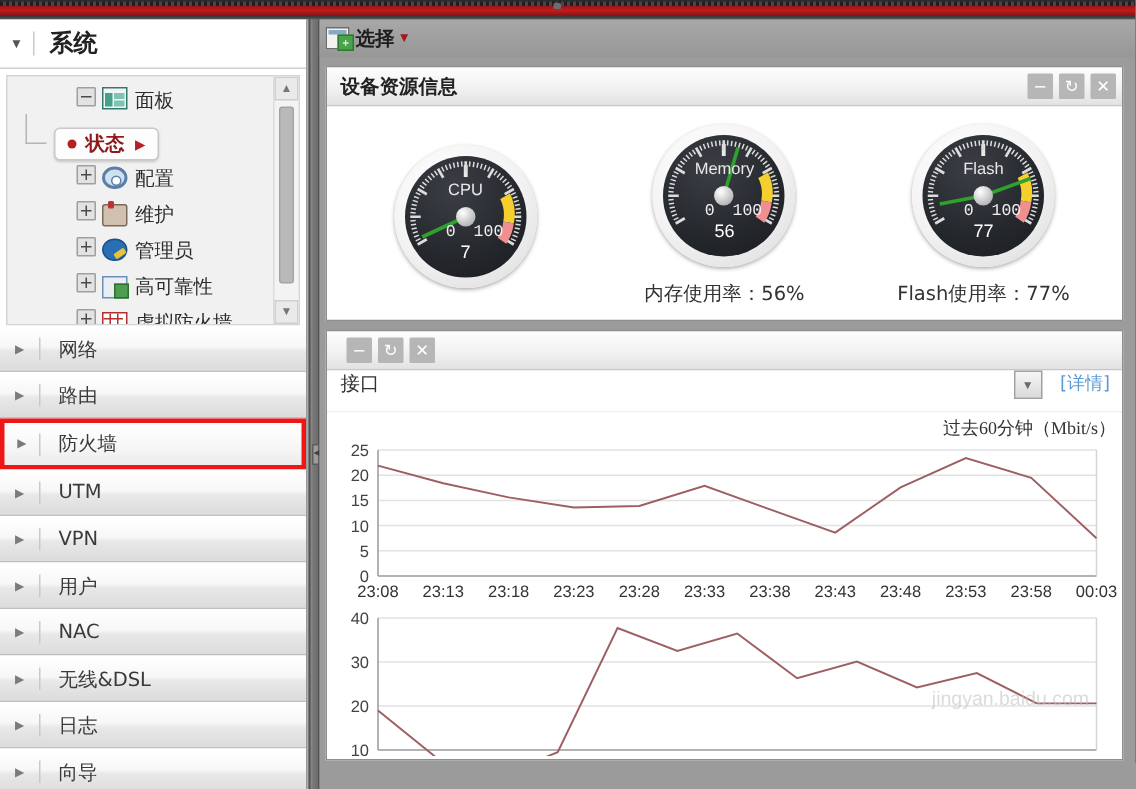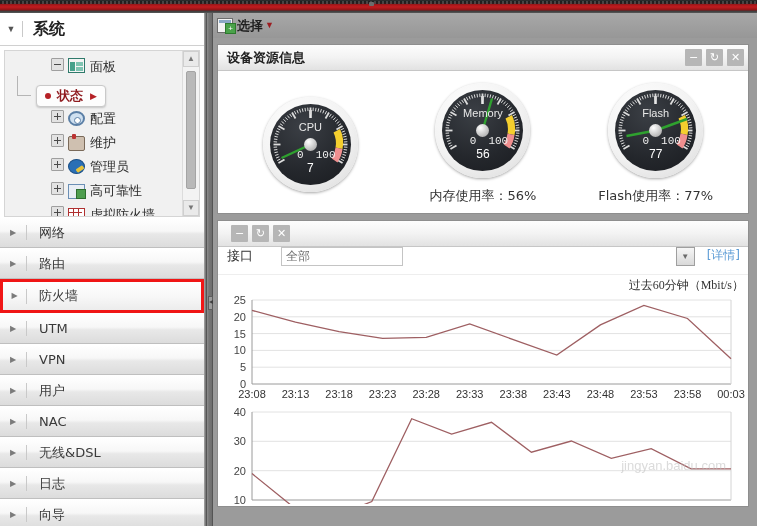--- a/index.html
+++ b/index.html
@@ -752,21 +752,20 @@
     <div class="panel">
       <div class="panel-head">
         <div class="pbtn">−</div>
         <div class="pbtn">↻</div>
         <div class="pbtn">✕</div>
       </div>
 
       <div class="filter-bar">
         <div class="flabel">接口</div>
         <div class="combo">
-          <div class="cbox" title="全部">全部</div>
           <div class="cbtn">▼</div>
         </div>
         <div class="detail-link">[详情]</div>
       </div>
 
       <div class="chart-area">
         <div class="chart-title">过去60分钟（Mbit/s）</div>
         <div class="chart-box">
           <svg id="chart1" width="529" height="112" viewBox="0 0 529 112">
               <line x1="34" x2="513" y1="90.0" y2="90.0" stroke="#9a9a9a" stroke-width="1"></line>

